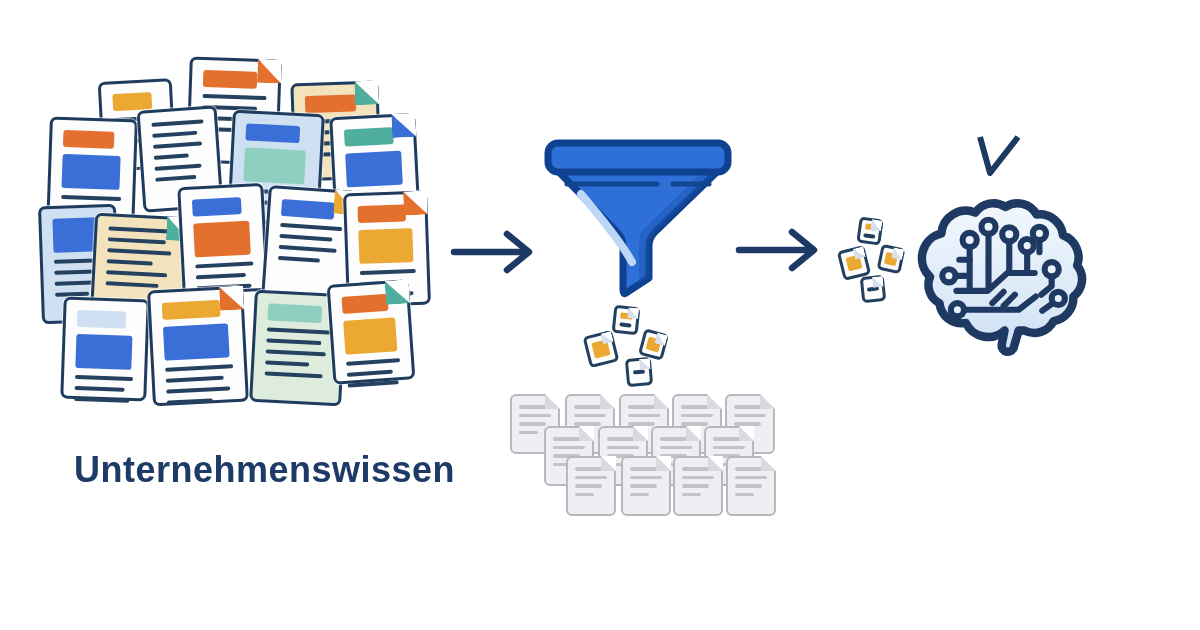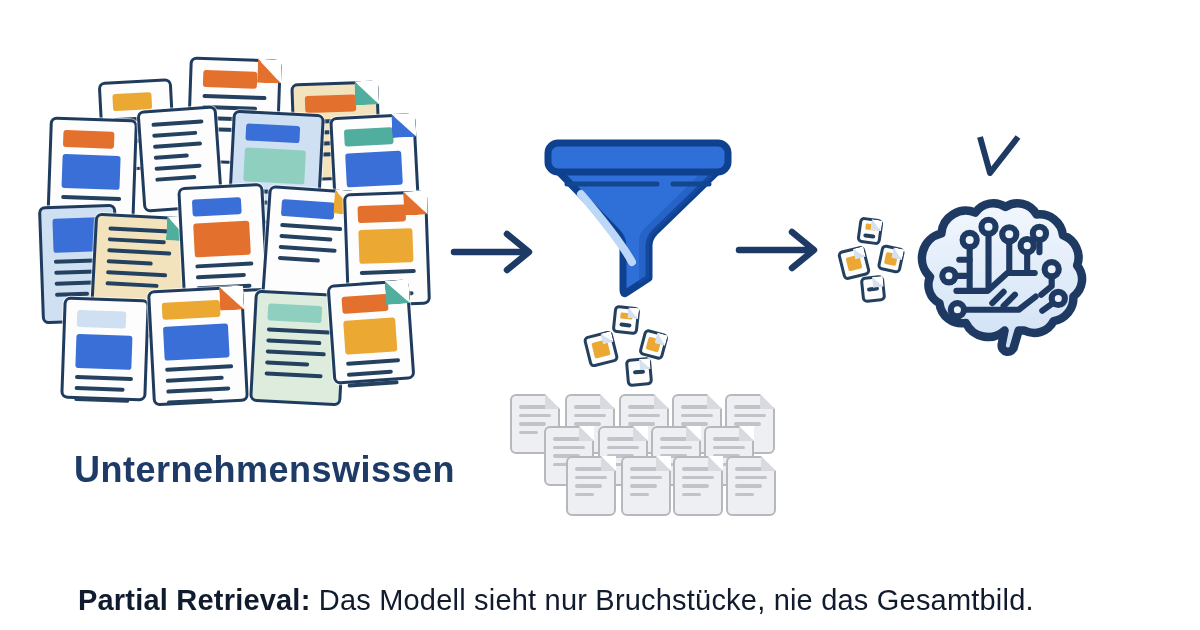--- a/index.html
+++ b/index.html
@@ -416,17 +416,14 @@
       <circle cx="163" cy="90" r="7.5" fill="#eaf2fb"></circle>
       <circle cx="170" cy="121" r="7" fill="#eaf2fb"></circle>
       <circle cx="150" cy="52" r="7" fill="#eaf2fb"></circle>
     </g>
   </svg>
 
   <svg class="bubble-tail" width="50" height="44" viewBox="0 0 50 44">
     <path d="M4,2 L14,38 L42,2" fill="#ffffff" stroke="#1e3a63" stroke-width="6" stroke-linejoin="round"></path>
   </svg>
 
-  <div class="caption">
-    <span class="b">Partial Retrieval:</span><span> Das Modell sieht nur Bruchstücke, nie das Gesamtbild.</span>
-  </div>
 
 </div>
 
 </body></html>

